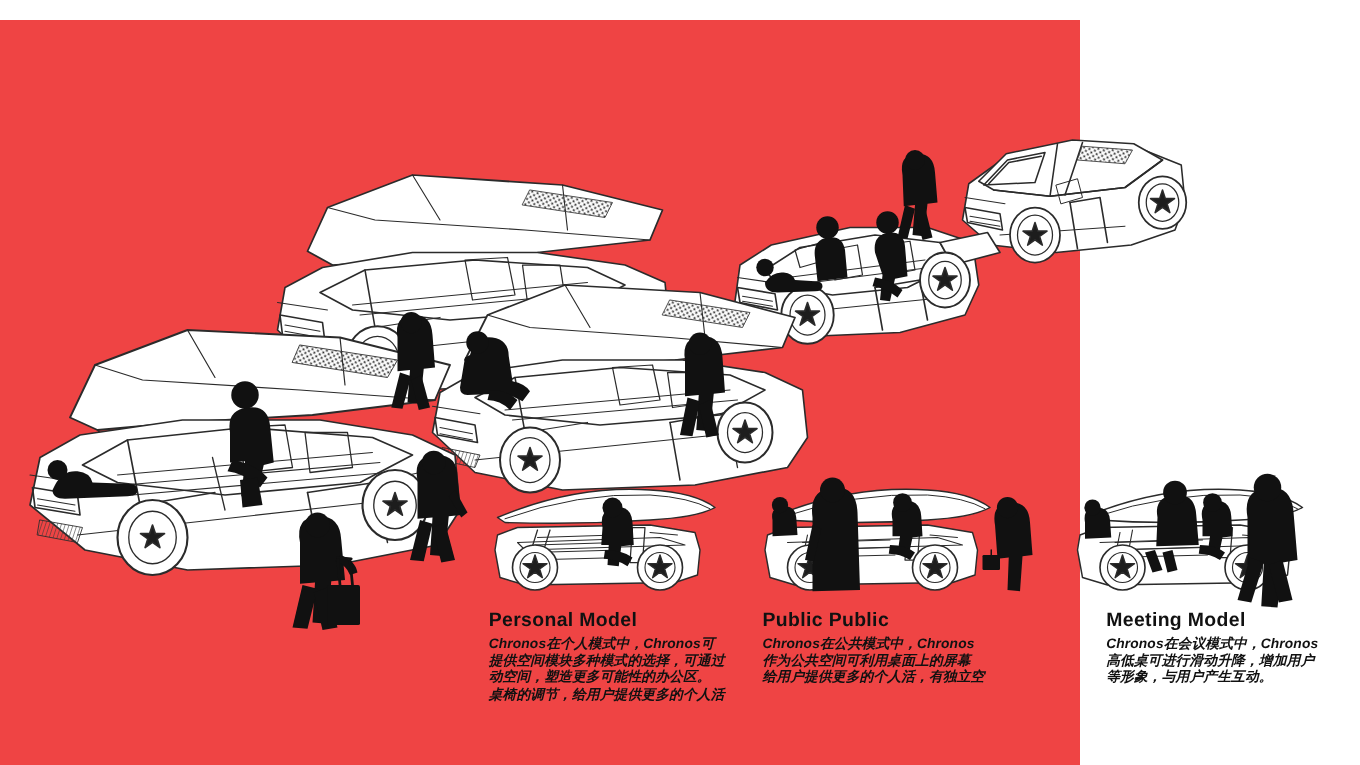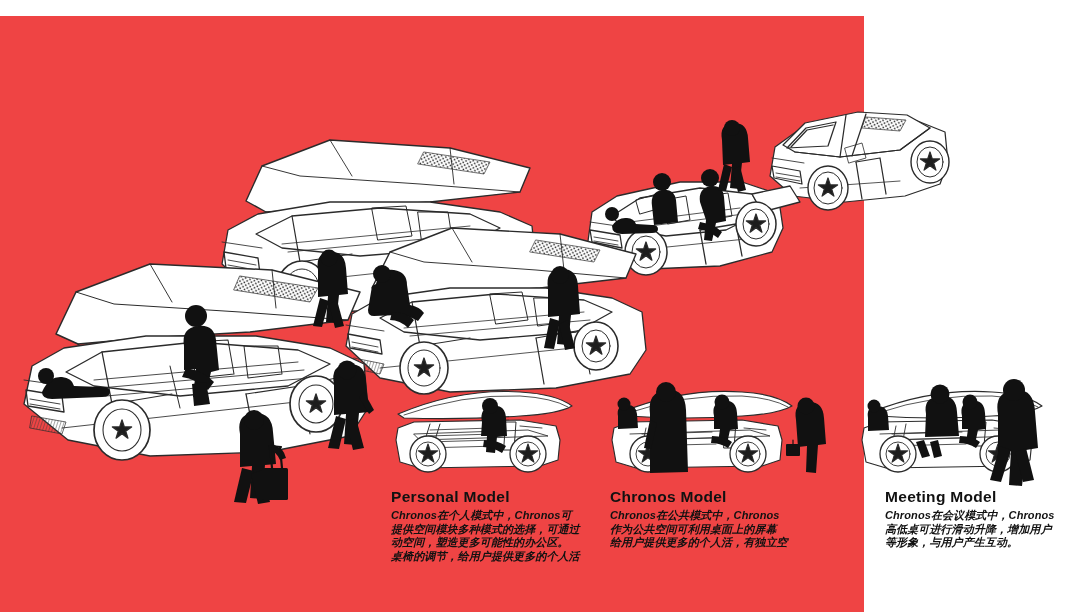--- a/index.html
+++ b/index.html
@@ -466,21 +466,21 @@
     <div class="cap-title">Personal Model</div>
     <div class="cap-body">
       <div>Chronos在个人模式中，Chronos可</div>
       <div>提供空间模块多种模式的选择，可通过</div>
       <div>动空间，塑造更多可能性的办公区。</div>
       <div>桌椅的调节，给用户提供更多的个人活</div>
     </div>
   </div>
 
   <div class="caption" id="cap1">
-    <div class="cap-title">Chronos Model</div>
+    <div class="cap-title">Public Public</div>
     <div class="cap-body">
       <div>Chronos在公共模式中，Chronos</div>
       <div>作为公共空间可利用桌面上的屏幕</div>
       <div>给用户提供更多的个人活，有独立空</div>
     </div>
   </div>
 
   <div class="caption" id="cap2">
     <div class="cap-title">Meeting Model</div>
     <div class="cap-body">

